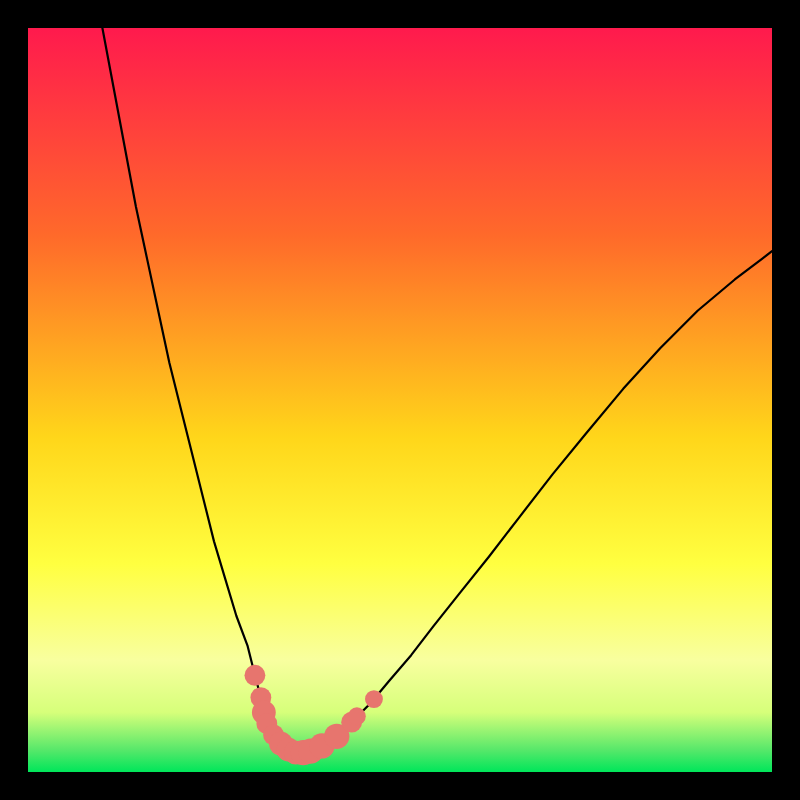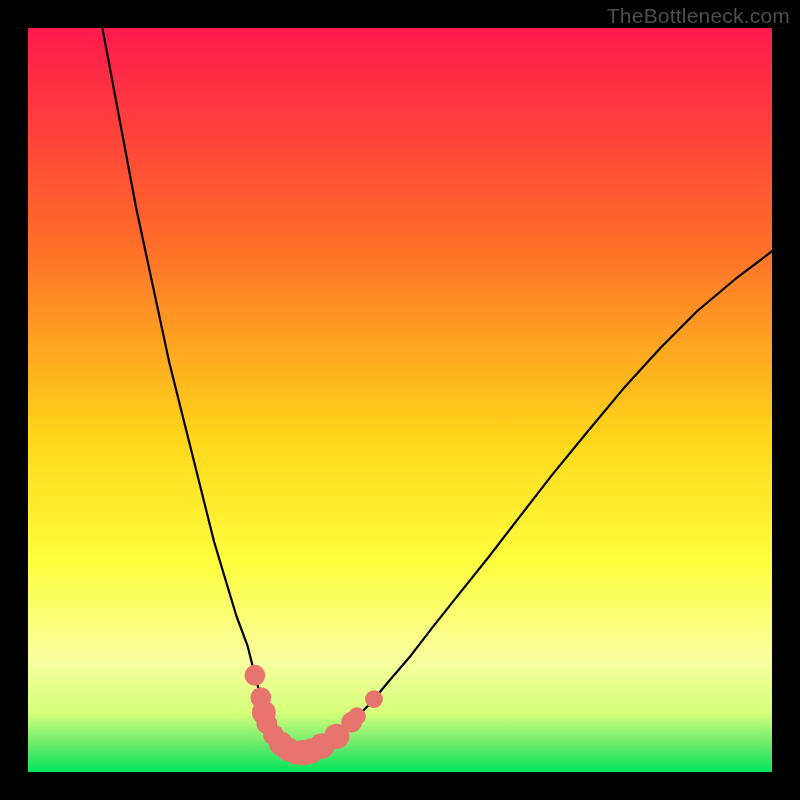--- a/index.html
+++ b/index.html
@@ -71,14 +71,13 @@
         <circle cx="267.84" cy="724.66" r="11.90" fill="#e7756e" stroke="#e7756e" stroke-width="0"></circle>
         <circle cx="275.28" cy="724.66" r="12.65" fill="#e7756e" stroke="#e7756e" stroke-width="0"></circle>
         <circle cx="282.72" cy="723.17" r="12.65" fill="#e7756e" stroke="#e7756e" stroke-width="0"></circle>
         <circle cx="293.88" cy="717.96" r="12.65" fill="#e7756e" stroke="#e7756e" stroke-width="0"></circle>
         <circle cx="308.76" cy="708.29" r="12.65" fill="#e7756e" stroke="#e7756e" stroke-width="0"></circle>
         <circle cx="323.64" cy="694.15" r="10.42" fill="#e7756e" stroke="#e7756e" stroke-width="0"></circle>
         <circle cx="328.85" cy="688.20" r="8.93" fill="#e7756e" stroke="#e7756e" stroke-width="0"></circle>
         <circle cx="345.96" cy="671.09" r="8.93" fill="#e7756e" stroke="#e7756e" stroke-width="0"></circle>
       </svg>
   </div>
-  <div class="watermark">TheBottleneck.com</div>
 </div>
 
 </body></html>

